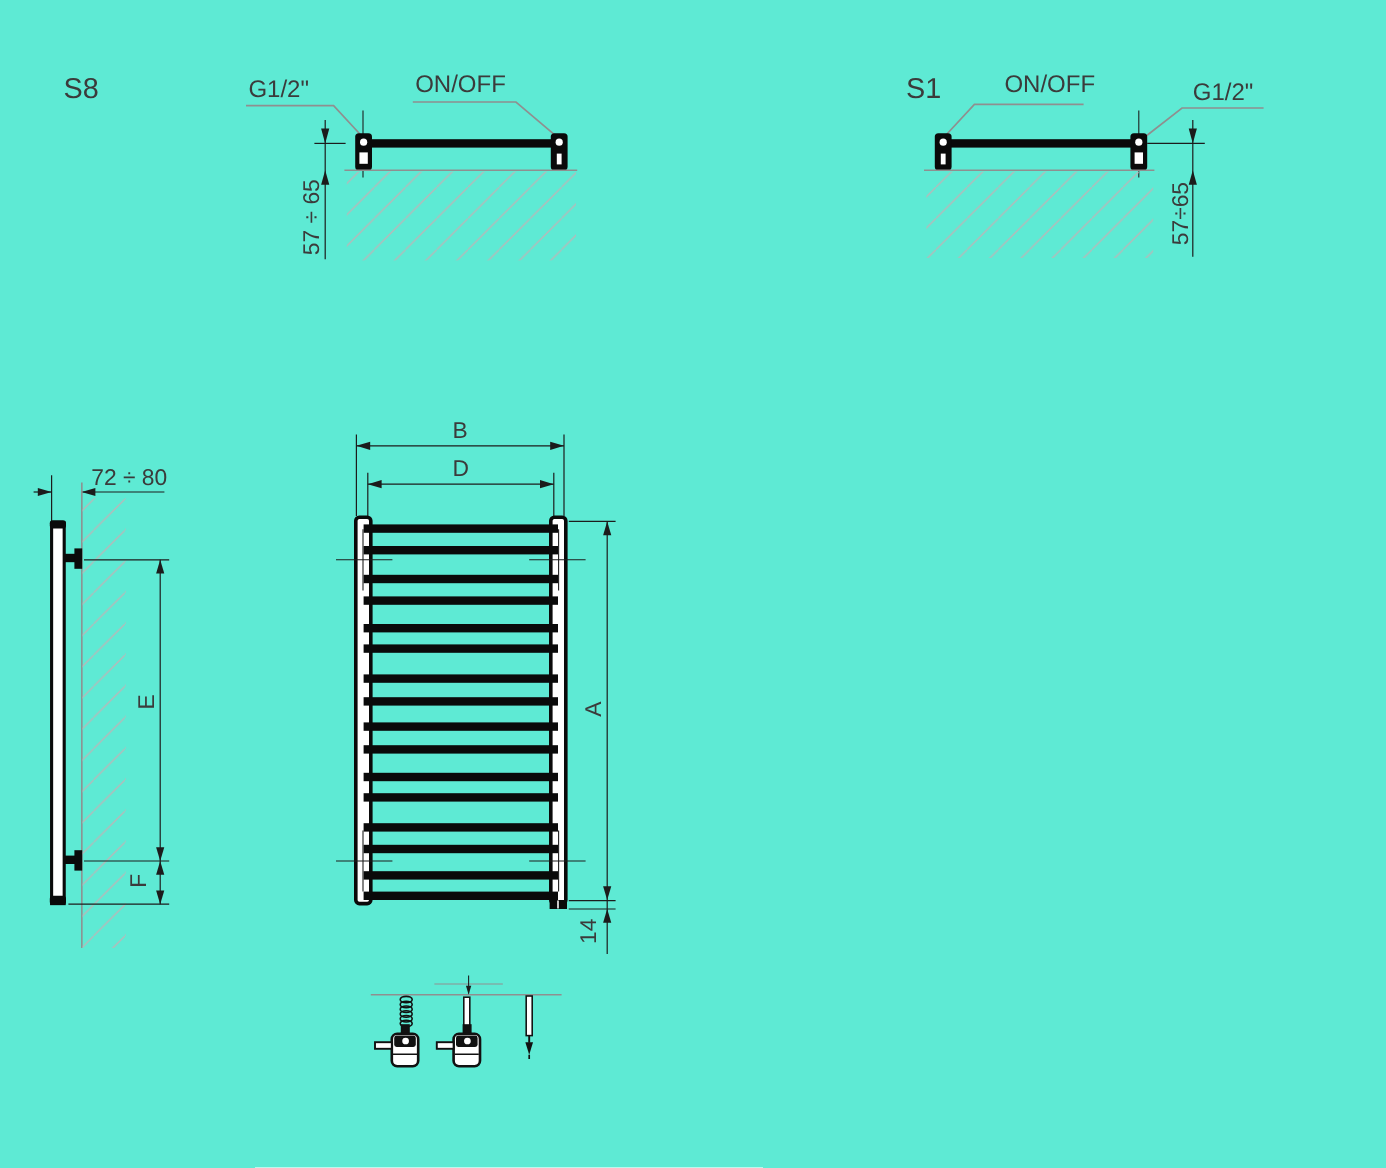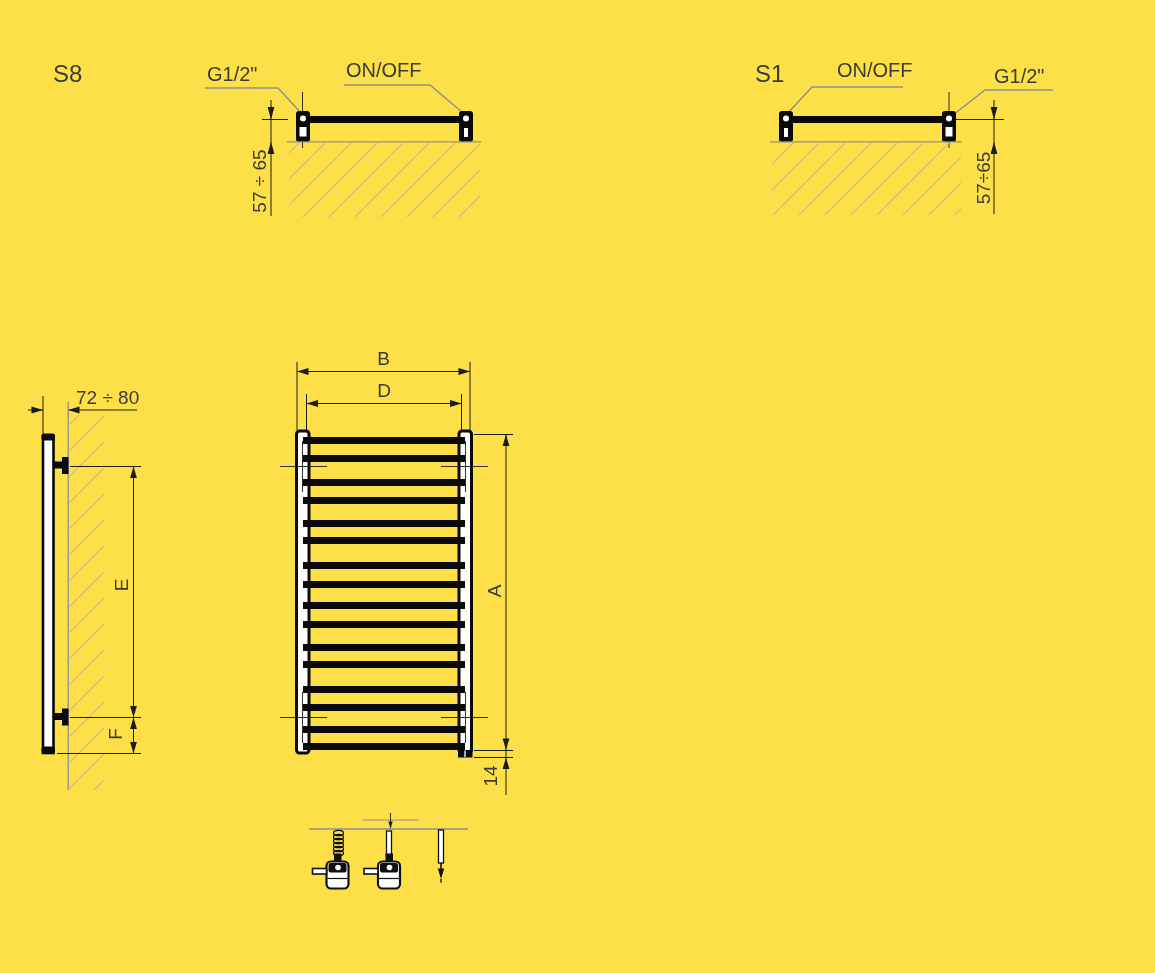--- a/index.html
+++ b/index.html
@@ -1,16 +1,16 @@
 <!DOCTYPE html>
 <html><head>
 <meta charset="utf-8">
 <style>
   html,body{margin:0;padding:0;background:#ffffff;}
-  .page{position:relative;width:1155px;height:973px;background:#fde047;overflow:hidden;text-align:right;}
+  .page{position:relative;width:1155px;height:973px;background:#5eead4;overflow:hidden;text-align:right;}
   svg text{font-family:"Liberation Sans", sans-serif; fill:#3b3b3b;}
   .lbl-lg{font-size:24px;}
   .lbl{font-size:20px;}
   .dim{font-size:19px;}
 </style>
 </head>
 <body>
 
 <div class="page">
 <svg width="1155" height="973" viewBox="0 0 1155 973" xmlns="http://www.w3.org/2000/svg">

